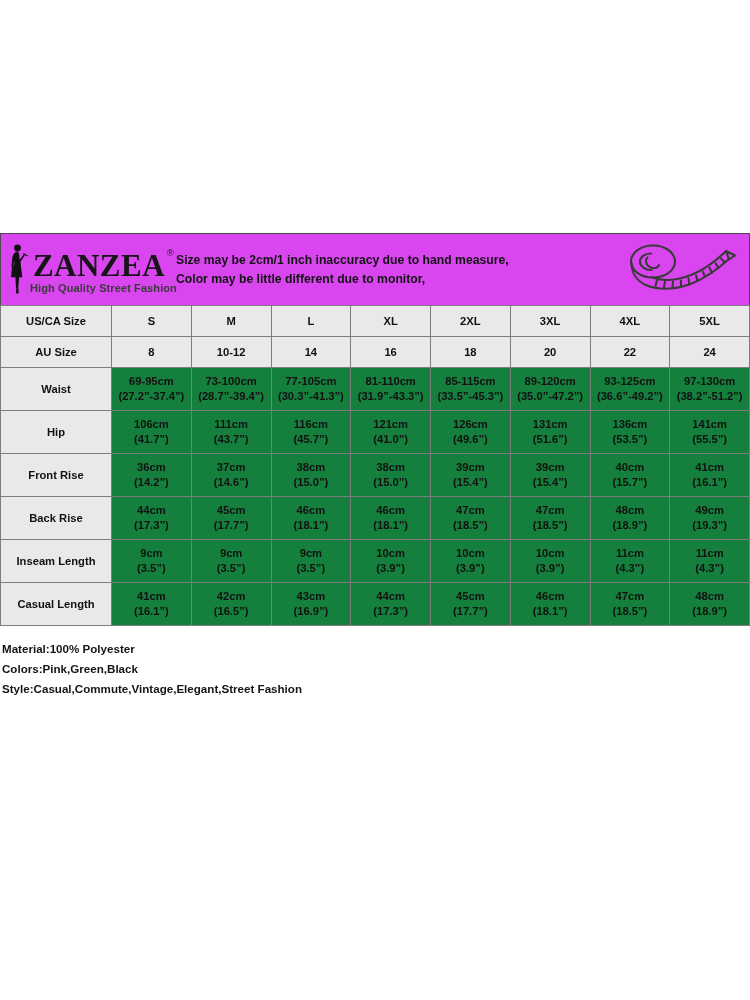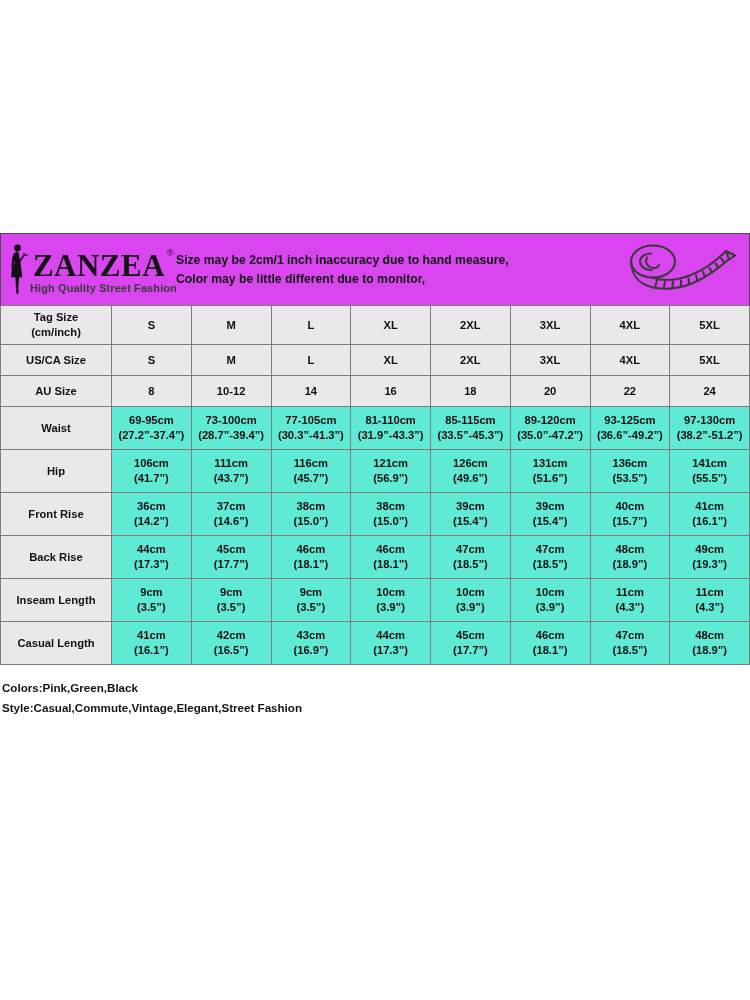--- a/index.html
+++ b/index.html
@@ -117,21 +117,21 @@
     width: 108px;
   }
   table.size-table tr.sizerow td {
     background: #e9e9e9;
     height: 26px;
   }
   table.size-table tr.sizerow.tall td {
     height: 34px;
   }
   table.size-table tr.datarow td {
-    background: #5eead4;
+    background: #15803d;
     height: 38px;
   }
   table.size-table tr.datarow td.rowlabel {
     background: #e9e9e9;
   }
   .cm-line { display: block; }
   .in-line { display: block; }
 
   
   .footer {
@@ -191,34 +191,20 @@
           <path d="M94.5 22.3 L97.5 26.8"></path>
           <path d="M100 17.4 L103.5 21.5"></path>
         </g>
       </svg>
     </div>
   </div>
 
   <table class="size-table">
     <tbody>
 
-      <tr class="sizerow tall">
-        <td class="rowlabel">
-          <span class="cm-line">Tag Size</span>
-          <span class="in-line">(cm/inch)</span>
-        </td>
-        <td>S</td>
-        <td>M</td>
-        <td>L</td>
-        <td>XL</td>
-        <td>2XL</td>
-        <td>3XL</td>
-        <td>4XL</td>
-        <td>5XL</td>
-      </tr>
 
       <tr class="sizerow">
         <td class="rowlabel">US/CA Size</td>
         <td>S</td>
         <td>M</td>
         <td>L</td>
         <td>XL</td>
         <td>2XL</td>
         <td>3XL</td>
         <td>4XL</td>
@@ -283,21 +269,21 @@
         <td>
           <span class="cm-line">111cm</span>
           <span class="in-line">(43.7”)</span>
         </td>
         <td>
           <span class="cm-line">116cm</span>
           <span class="in-line">(45.7”)</span>
         </td>
         <td>
           <span class="cm-line">121cm</span>
-          <span class="in-line">(56.9”)</span>
+          <span class="in-line">(41.0”)</span>
         </td>
         <td>
           <span class="cm-line">126cm</span>
           <span class="in-line">(49.6”)</span>
         </td>
         <td>
           <span class="cm-line">131cm</span>
           <span class="in-line">(51.6”)</span>
         </td>
         <td>
@@ -451,17 +437,18 @@
         <td>
           <span class="cm-line">48cm</span>
           <span class="in-line">(18.9”)</span>
         </td>
       </tr>
 
     </tbody>
   </table>
 
   <div class="footer">
+    <div class="footer-line">Material:100% Polyester</div>
     <div class="footer-line">Colors:Pink,Green,Black</div>
     <div class="footer-line">Style:Casual,Commute,Vintage,Elegant,Street Fashion</div>
   </div>
 
 </div>
 
 </body></html>

